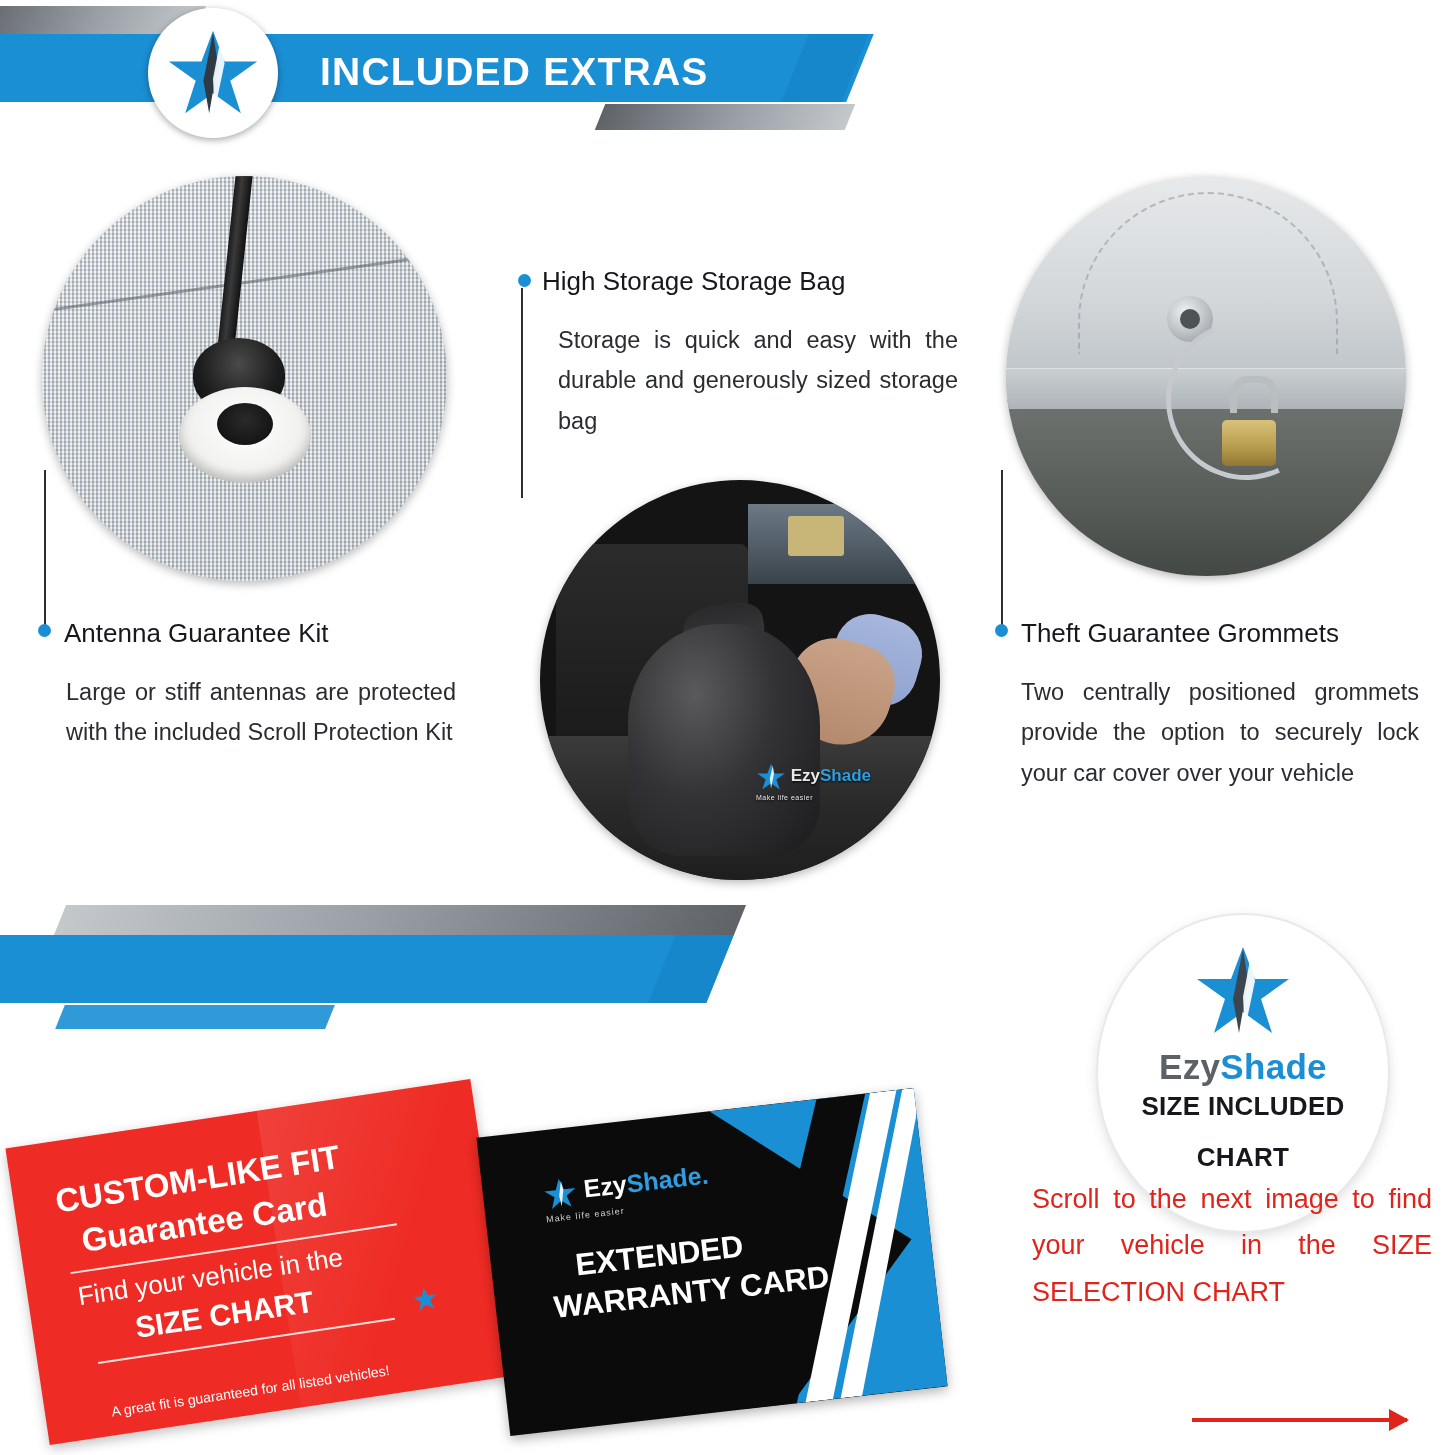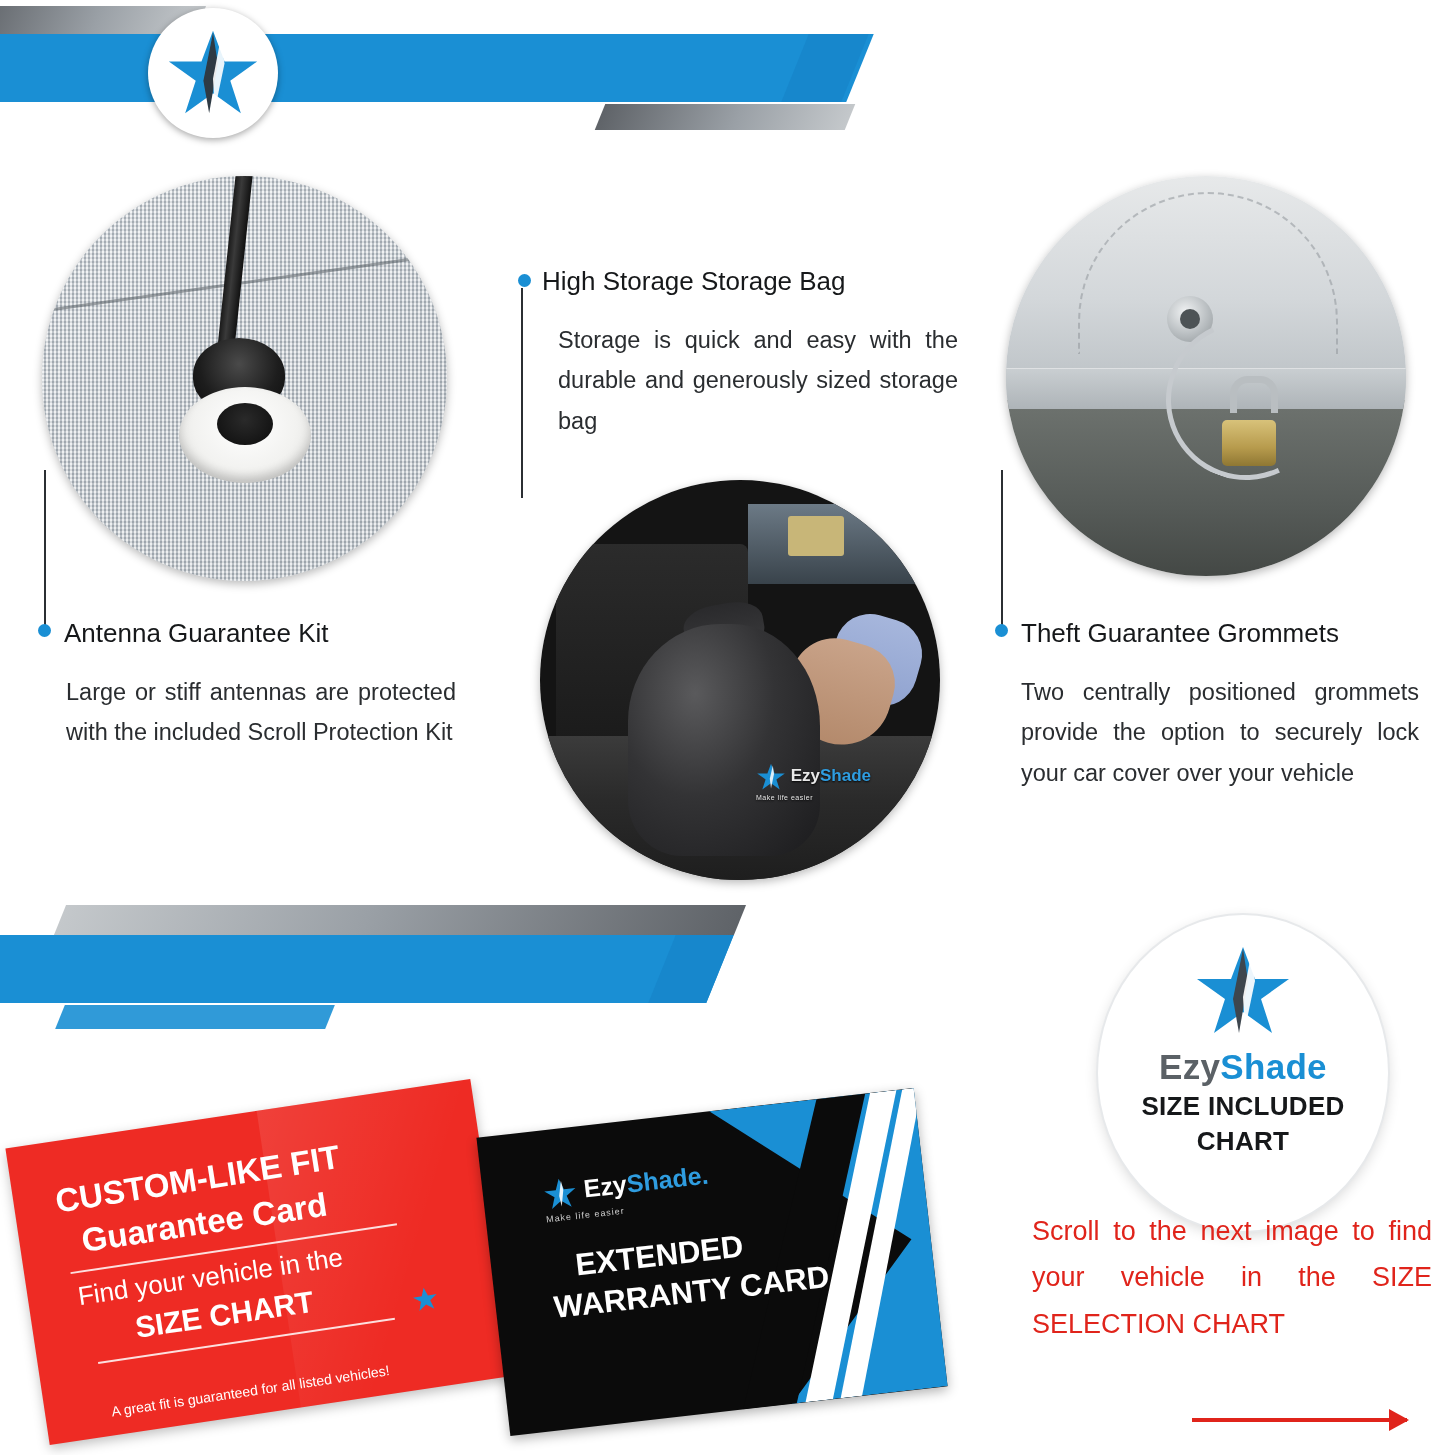--- a/index.html
+++ b/index.html
@@ -363,20 +363,21 @@
 
   <div class="band grey skew-r" style="left:-30px; top:6px; width:230px; height:30px;"></div>
 
   <div class="band blue skew-r" style="left:-40px; top:34px; width:900px; height:68px;"></div>
 
   <div class="band blue2 skew-r" style="left:795px; top:34px; width:60px; height:68px;"></div>
 
   <div class="band grey skew-r" style="left:600px; top:104px; width:250px; height:26px;"></div>
   <div class="band grey skew-r" style="left:0px; top:104px; width:0px; height:26px;"></div>
 
+  <div class="banner-title" style="left:320px; top:50px;">INCLUDED EXTRAS</div>
 
   <div class="star-badge" style="left:148px; top:8px; width:130px; height:130px;">
     <svg width="96" height="96" viewBox="0 0 100 100">
       <polygon points="50,6 62,38 96,38 68,58 79,92 50,71 21,92 32,58 4,38 38,38" fill="#1a8fd4"></polygon>
       <polygon points="50,8 55,40 46,92 40,58" fill="#2e3a44"></polygon>
       <polygon points="58,14 62,40 52,88 50,56" fill="#ffffff" opacity="0.9"></polygon>
     </svg>
   </div>
 </div>
 
@@ -482,18 +483,18 @@
 <div class="ezy-circle" style="left:1098px; top:915px; width:290px; height:290px; padding-top:26px;">
   <svg width="100" height="100" viewBox="0 0 100 100">
     <polygon points="50,6 62,38 96,38 68,58 79,92 50,71 21,92 32,58 4,38 38,38" fill="#1a8fd4"></polygon>
     <polygon points="50,8 55,40 46,92 40,58" fill="#3d464e"></polygon>
     <polygon points="58,14 62,40 52,88 50,56" fill="#ffffff" opacity="0.92"></polygon>
   </svg>
   <div class="ezy-name" style="margin-top:6px;">
     <span>Ezy</span><span class="blue">Shade</span>
   </div>
   <div class="ezy-sub" style="margin-top:4px;">SIZE INCLUDED</div>
-  <div class="ezy-sub" style="margin-top:4px;">CHART</div>
-</div>
-
-<div class="scroll-text" style="left:1032px; top:1208px; width:400px;">Scroll to the next image to find your vehicle in the SIZE SELECTION CHART</div>
+  <div class="ezy-sub" style="margin-top:20px;">CHART</div>
+</div>
+
+<div class="scroll-text" style="left:1032px; top:1176px; width:400px;">Scroll to the next image to find your vehicle in the SIZE SELECTION CHART</div>
 
 <div class="arrow-red" style="left:1192px; top:1418px; width:215px;"></div>
 
 </body></html>

